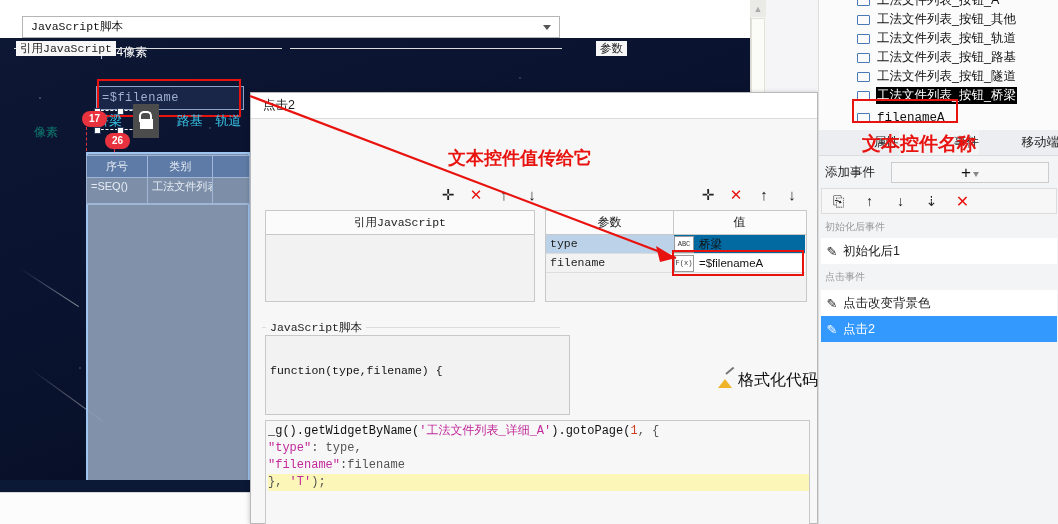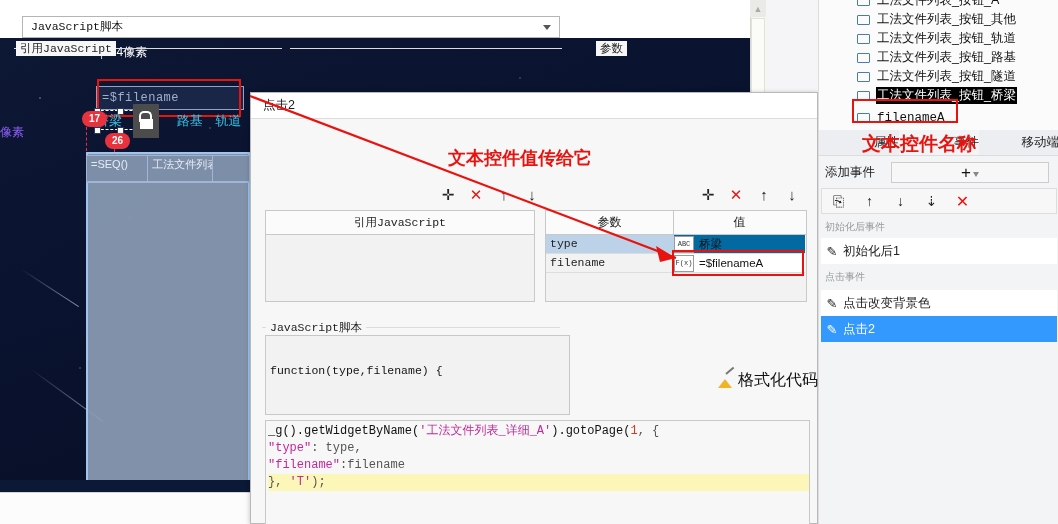--- a/index.html
+++ b/index.html
@@ -7,21 +7,21 @@
     width:1058px;height:524px;overflow:hidden;position:relative;
     background:#f5f5f7;
     font-family:"Liberation Sans","DejaVu Sans",sans-serif;
     font-size:12px;color:#222;
   }
   
   #canvas-area{position:absolute;left:0;top:0;width:750px;height:492px;background:#fafafa;overflow:hidden;}
   #canvas-topstrip{position:absolute;left:0;top:0;width:750px;height:38px;background:#ffffff;}
   #canvas-ruler-label{position:absolute;left:100px;top:44px;color:#ffffff;font-size:12px;}
   #canvas-ruler-label .tick{color:#cfd6e4;}
-  #canvas-left-label{position:absolute;left:0;top:124px;color:#8b5cf6;font-size:12px;}
+  #canvas-left-label{position:absolute;left:0;top:124px;color:#0f766e;font-size:12px;padding-left:34px;}
   #night{
     position:absolute;left:0;top:38px;width:750px;height:454px;
     background:
       radial-gradient(1px 1px at 40px 60px, rgba(255,255,255,.75), transparent),
       radial-gradient(1px 1px at 130px 180px, rgba(255,255,255,.6), transparent),
       radial-gradient(1px 1px at 210px 90px, rgba(255,255,255,.5), transparent),
       radial-gradient(1px 1px at 300px 260px, rgba(255,255,255,.55), transparent),
       radial-gradient(1px 1px at 520px 40px, rgba(255,255,255,.5), transparent),
       radial-gradient(1px 1px at 620px 150px, rgba(255,255,255,.45), transparent),
       radial-gradient(1px 1px at 80px 330px, rgba(255,255,255,.5), transparent),
@@ -235,20 +235,25 @@
     <div class="shackle"></div>
     <div class="body"></div>
   </div>
 
   <div class="badge" style="left:82px;top:111px;">17</div>
   <div class="badge-leader" style="left:86px;top:127px;height:24px;"></div>
   <div class="badge" style="left:105px;top:133px;">26</div>
   <div class="badge-leader" style="left:114px;top:149px;height:14px;"></div>
 
   <div id="canvas-table">
+    <div class="row head">
+      <div class="cell c1">序号</div>
+      <div class="cell c2">类别</div>
+      <div class="cell c3"></div>
+    </div>
     <div class="row body">
       <div class="cell c1">=SEQ()</div>
       <div class="cell c2">工法文件列表A.S(type)</div>
       <div class="cell c3"></div>
     </div>
   </div>
 
   <div id="canvas-bottombar"></div>
 </div>
 

